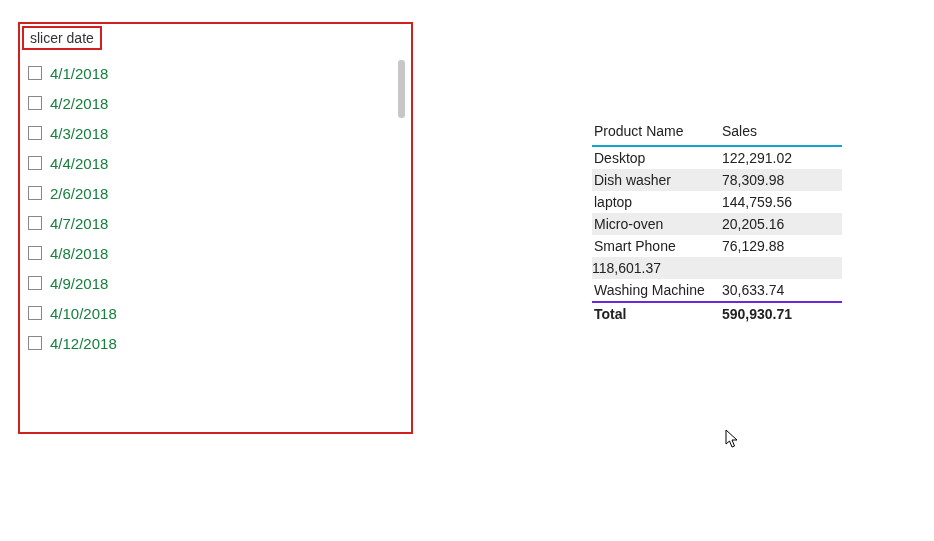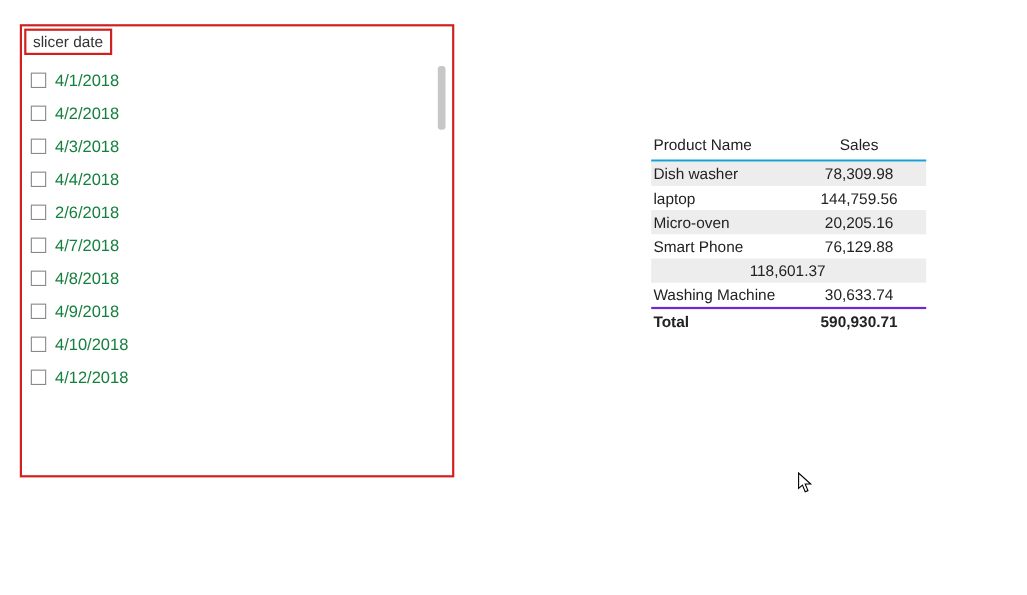--- a/index.html
+++ b/index.html
@@ -92,21 +92,21 @@
     align-items: center;
     border-top: 2px solid #6d28d9;
     font-weight: 600;
   }
   .col-name {
     flex: 0 0 130px;
     padding-left: 2px;
   }
   .col-sales {
     flex: 1;
-    text-align: center;
+    text-align: left;
     padding-right: 2px;
   }
 
   .cursor {
     position: absolute;
     left: 725px;
     top: 429px;
     width: 16px;
     height: 20px;
     pointer-events: none;
@@ -160,20 +160,24 @@
     </div>
   </div>
   <div class="scrollbar-thumb"></div>
 </div>
 
 <div class="data-table">
   <div class="header-row">
     <div class="col-name">Product Name</div>
     <div class="col-sales">Sales</div>
   </div>
+  <div class="body-row">
+    <div class="col-name">Desktop</div>
+    <div class="col-sales">122,291.02</div>
+  </div>
   <div class="body-row alt">
     <div class="col-name">Dish washer</div>
     <div class="col-sales">78,309.98</div>
   </div>
   <div class="body-row">
     <div class="col-name">laptop</div>
     <div class="col-sales">144,759.56</div>
   </div>
   <div class="body-row alt">
     <div class="col-name">Micro-oven</div>

